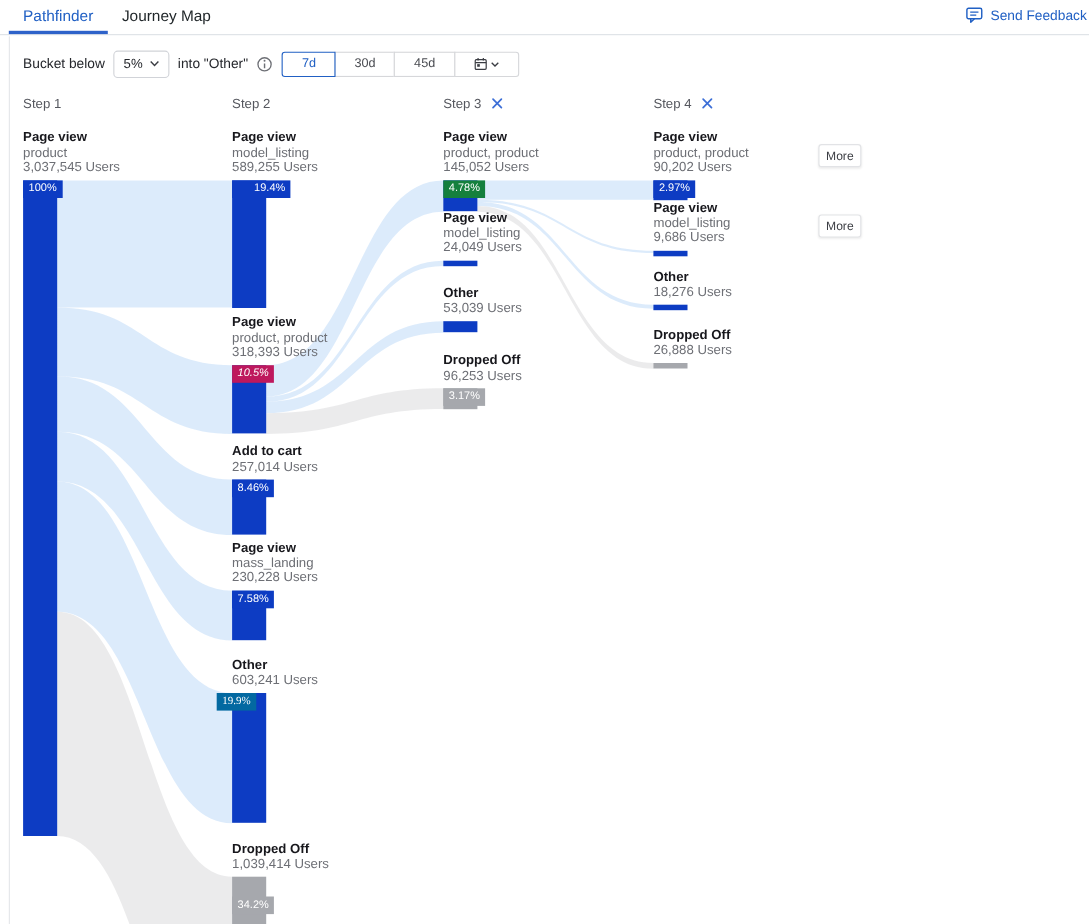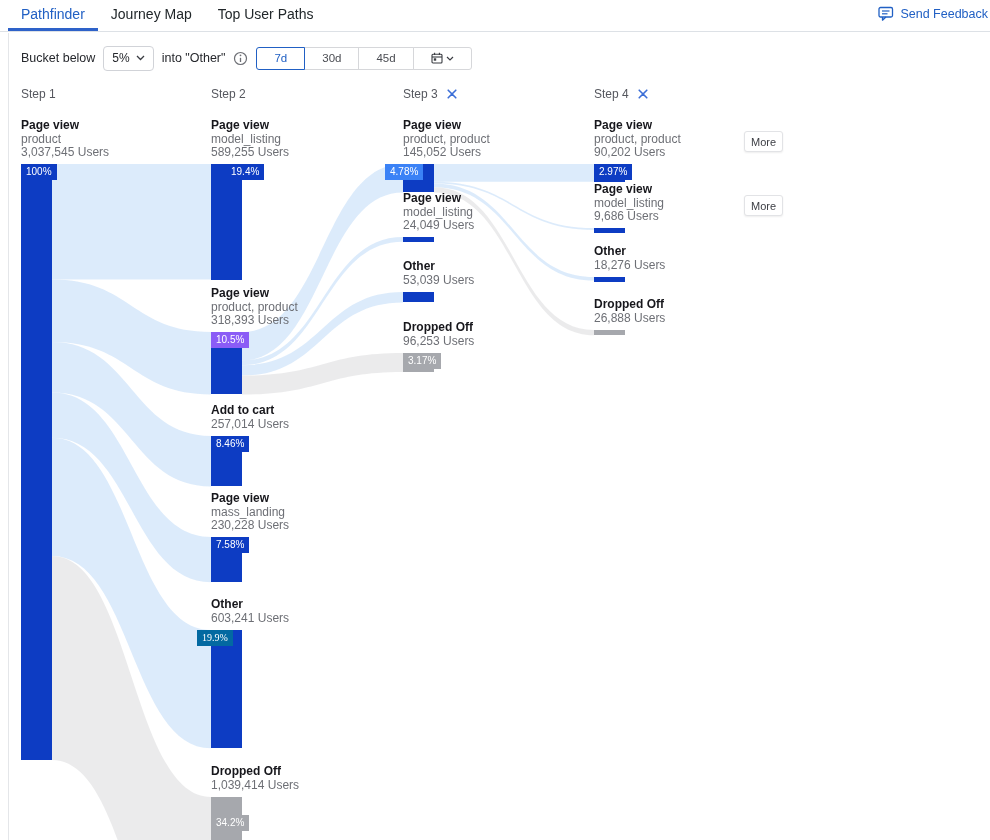--- a/index.html
+++ b/index.html
@@ -51,23 +51,20 @@
 </head>
 <body>
 
 <div class="tabbar">
   <div class="tab active">
     <span>Pathfinder</span>
   </div>
   <div class="tab">
     <span>Journey Map</span>
   </div>
-  <div class="tab">
-    <span>Top User Paths</span>
-  </div>
 </div>
 
 <div class="feedback">
   <span class="icon">
     <svg width="16" height="15" viewBox="0 0 16 15">
       <rect x="1" y="1.5" width="13.5" height="9.5" rx="1.5" fill="none" stroke="#2160c4" stroke-width="1.3"></rect>
       <path d="M4.5 11 v3.2 l3.4 -3.2" fill="none" stroke="#2160c4" stroke-width="1.3" stroke-linejoin="round"></path>
       <line x1="4" y1="5" x2="11.5" y2="5" stroke="#2160c4" stroke-width="1.2"></line>
       <line x1="4" y1="7.8" x2="9.5" y2="7.8" stroke="#2160c4" stroke-width="1.2"></line>
     </svg>
@@ -158,21 +155,21 @@
       <span>Step 2</span>
     </div>
     <div class="bar" style="left: 211px; top: 164px; width: 31px; height: 115.618px; background: rgb(13, 60, 195);"></div>
     <div class="badge" style="left: 211px; top: 164px; background: rgb(13, 60, 195); padding-left: 20px;">19.4%</div>
     <div class="node-label" style="left: 211px; top: 164px;">
       <div class="t">Page view</div>
       <div>model_listing</div>
       <div>589,255 Users</div>
     </div>
     <div class="bar" style="left: 211px; top: 332px; width: 31px; height: 62.4722px; background: rgb(13, 60, 195);"></div>
-    <div class="badge" style="left: 211px; top: 332px; background: #8b5cf6;">10.5%</div>
+    <div class="badge" style="left: 211px; top: 332px; background: #be185d; font-style: italic;">10.5%</div>
     <div class="node-label" style="left: 211px; top: 332px;">
       <div class="t">Page view</div>
       <div>product, product</div>
       <div>318,393 Users</div>
     </div>
     <div class="bar" style="left: 211px; top: 436px; width: 31px; height: 50.429px; background: rgb(13, 60, 195);"></div>
     <div class="badge" style="left: 211px; top: 436px; background: rgb(13, 60, 195);">8.46%</div>
     <div class="node-label" style="left: 211px; top: 436px;">
       <div class="t">Add to cart</div>
       <div>257,014 Users</div>
@@ -198,21 +195,21 @@
     </div>
     <div class="step-header" style="left: 403px;">
       <span>Step 3</span>
       <span class="close-x">
         <svg width="12" height="12" viewBox="0 0 12 12">
           <path d="M2.2 2.2 L9.8 9.8 M9.8 2.2 L2.2 9.8" stroke="#3d6fd7" stroke-width="1.6" stroke-linecap="round"></path>
         </svg>
       </span>
     </div>
     <div class="bar" style="left: 403px; top: 164px; width: 31px; height: 28.4608px; background: rgb(13, 60, 195);"></div>
-    <div class="badge" style="left: 385px; top: 164px; background: #3b82f6;">4.78%</div>
+    <div class="badge" style="left: 403px; top: 164px; background: #15803d;">4.78%</div>
     <div class="node-label" style="left: 403px; top: 164px;">
       <div class="t">Page view</div>
       <div>product, product</div>
       <div>145,052 Users</div>
     </div>
     <div class="bar" style="left: 403px; top: 237px; width: 31px; height: 5px; background: rgb(13, 60, 195);"></div>
     <div class="node-label" style="left: 403px; top: 237px;">
       <div class="t">Page view</div>
       <div>model_listing</div>
       <div>24,049 Users</div>

